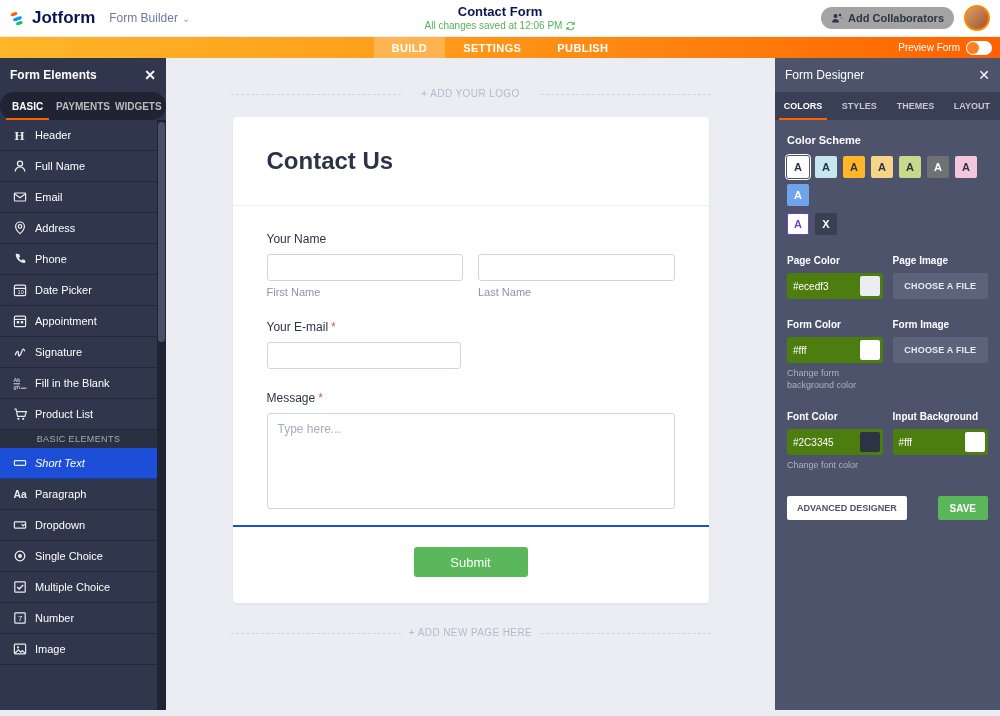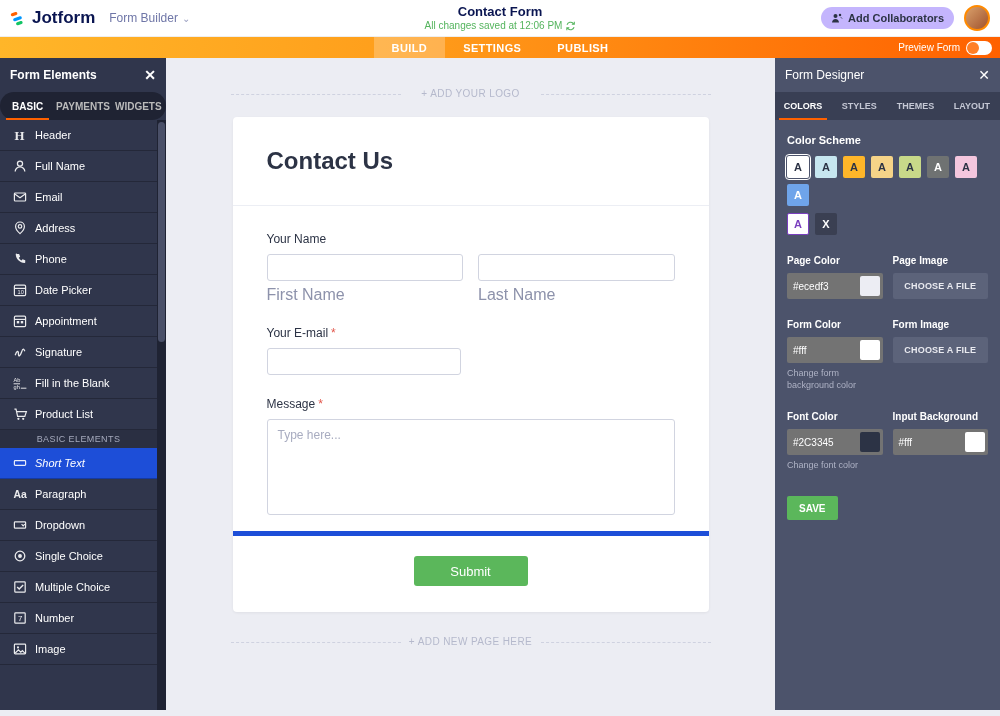--- a/index.html
+++ b/index.html
@@ -8,21 +8,21 @@
   .top-header { height:37px; background:#fff; display:flex; align-items:center; padding:0 10px; position:relative; border-bottom:1px solid #eee;}
   .logo { display:flex; align-items:center; font-weight:700; font-size:17px; color:#0a1551; margin-right:14px;}
   .logo svg{margin-right:4px;}
   .top-header .mode-pill{display:flex;align-items:center; font-size:12px;color:#6f76a7;cursor:pointer;}
   .top-header .mode-pill .chev{margin-left:4px;font-size:10px;opacity:.7;}
   .top-center{position:absolute;left:50%;top:4px;transform:translateX(-50%);text-align:center;}
   .top-center .title{font-size:13px;font-weight:700;color:#0a1551;}
   .top-center .save{font-size:10px;color:#54b45d;margin-top:1px;display:flex;align-items:center;justify-content:center;}
   .top-center .save svg{margin-left:3px;}
   .top-right{margin-left:auto;display:flex;align-items:center;gap:10px;}
-  .collab-btn{background:#c4b5fd;border-radius:16px;padding:5px 10px;font-size:11px;font-weight:600;color:#2c3345;display:flex;align-items:center;gap:5px;cursor:pointer;}
+  .collab-btn{background:#a3a3a3;border-radius:16px;padding:5px 10px;font-size:11px;font-weight:600;color:#2c3345;display:flex;align-items:center;gap:5px;cursor:pointer;}
   .avatar{width:26px;height:26px;border-radius:50%;background:linear-gradient(135deg,#d9a06b,#a0522d);border:2px solid #ff8a00;}
   
   .nav-bar{height:21px;background:linear-gradient(90deg,#ffb629 0%,#ff9e1b 40%,#ff6100 100%);display:flex;align-items:center;justify-content:center;position:relative;}
   .nav-tabs{display:flex;height:100%;}
   .nav-tab{color:#fff;font-size:11px;font-weight:600;letter-spacing:.4px;display:flex;align-items:center;padding:0 18px;cursor:pointer;}
   .nav-tab.active{background:rgba(255,255,255,.24);}
   .preview-wrap{position:absolute;right:8px;top:0;height:100%;display:flex;align-items:center;gap:6px;color:#fff;font-size:10px;}
   .toggle{width:26px;height:14px;border-radius:8px;background:#fff;position:relative;}
   .toggle::after{content:"";width:12px;height:12px;border-radius:50%;background:#ff7f27;position:absolute;left:1px;top:1px;}
   
@@ -50,44 +50,44 @@
   .logo-ph::before,.page-ph::before{right:50%;margin-right:70px;}
   .logo-ph::after,.page-ph::after{left:50%;margin-left:70px;}
   .form-card{width:476px;margin:18px auto 24px;background:#fff;border-radius:4px;box-shadow:0 1px 3px rgba(0,0,0,.06);}
   .form-section{padding:30px 34px;}
   .form-title{font-size:24px;font-weight:700;color:#2c3345;}
   .divider{border-top:1px solid #eceef4;}
   .field-label{font-size:12px;font-weight:500;color:#2c3345;margin-bottom:8px;}
   .req{color:#e2574c;margin-left:3px;}
   .name-row{display:flex;gap:15px;}
   .in{height:27px;border:1px solid #d1d4e0;border-radius:3px;width:100%;background:#fff;}
-  .sub-lab{font-size:16px;color:#8d92ab;margin-top:5px;}
+  .sub-lab{font-size:11px;color:#8d92ab;margin-top:5px;}
   .half{flex:1;}
   .field{margin-bottom:22px;}
   .field.email .in{width:194px;}
   .ta{width:100%;height:96px;border:1px solid #d1d4e0;border-radius:3px;padding:8px 10px;font-size:12px;color:#a8acc0;resize:none;position:relative;}
-  .submit-wrap{padding:20px 0 26px;display:flex;justify-content:center;border-top:5px solid #1d4ed8;}
+  .submit-wrap{padding:20px 0 26px;display:flex;justify-content:center;border-top:2px solid #1d4ed8;}
   .submit-btn{background:#5bb75b;color:#fff;font-size:13px;font-weight:500;border:none;border-radius:3px;width:114px;height:30px;cursor:pointer;}
   
   .right-panel{width:225px;background:#4c536b;color:#fff;display:flex;flex-direction:column;}
   .right-head{height:34px;display:flex;align-items:center;justify-content:space-between;padding:0 10px;font-size:12px;font-weight:500;}
   .right-head .close{font-size:14px;cursor:pointer;}
   .right-tabs{display:flex;background:#393f54;height:28px;}
   .right-tab{flex:1;font-size:9px;font-weight:600;color:#c5c8d5;display:flex;align-items:center;justify-content:center;cursor:pointer;position:relative;}
   .right-tab.active{color:#fff;}
   .right-tab.active::after{content:"";position:absolute;left:4px;right:4px;bottom:0;height:2px;background:#ff6100;}
   .right-body{padding:14px 12px;font-size:11px;}
   .sec-lbl{font-size:11px;font-weight:600;margin-bottom:10px;}
   .swatch-row{display:flex;gap:6px;margin-bottom:7px;flex-wrap:wrap;}
   .swatch{width:22px;height:22px;border-radius:2px;display:flex;align-items:center;justify-content:center;font-size:11px;font-weight:600;cursor:pointer;}
   .swatch.selected{outline:1px solid #fff;outline-offset:1px;}
   .prop-row{display:flex;gap:10px;margin-top:20px;}
   .prop-col{flex:1;}
   .prop-lbl{font-size:10px;font-weight:600;margin-bottom:7px;}
-  .val-input{height:26px;background:#737373;border:none;display:flex;align-items:center;padding:0 6px;font-size:10px;color:#fff;position:relative;border-radius:2px;}
+  .val-input{height:26px;background:#4d7c0f;border:none;display:flex;align-items:center;padding:0 6px;font-size:10px;color:#fff;position:relative;border-radius:2px;}
   .val-input .chip{position:absolute;right:3px;top:3px;bottom:3px;width:20px;border-radius:2px;}
   .choose-btn{height:26px;background:#5c637a;border:none;color:#e9eaf0;font-size:9px;font-weight:600;letter-spacing:.2px;display:flex;align-items:center;justify-content:center;border-radius:2px;cursor:pointer;}
   .hint{font-size:9px;color:#aeb2c5;margin-top:5px;line-height:1.3;}
   .bottom-btns{display:flex;justify-content:space-between;margin-top:24px;}
   .adv-btn{background:#fff;color:#4c536b;font-size:9px;font-weight:700;border:none;height:24px;padding:0 10px;border-radius:2px;cursor:pointer;}
   .save-btn{background:#5bb75b;color:#fff;font-size:10px;font-weight:700;border:none;height:24px;padding:0 12px;border-radius:2px;cursor:pointer;}
 </style>
 </head>
 <body>
 
@@ -432,17 +432,18 @@
         <div class="prop-col">
           <div class="prop-lbl">Input Background</div>
           <div class="val-input">
             <span>#fff</span>
             <span class="chip" style="background:#fff;"></span>
           </div>
         </div>
       </div>
 
       <div class="bottom-btns">
+        <button class="adv-btn">ADVANCED DESIGNER</button>
         <button class="save-btn">SAVE</button>
       </div>
     </div>
   </div>
 </div>
 
 </body></html>

